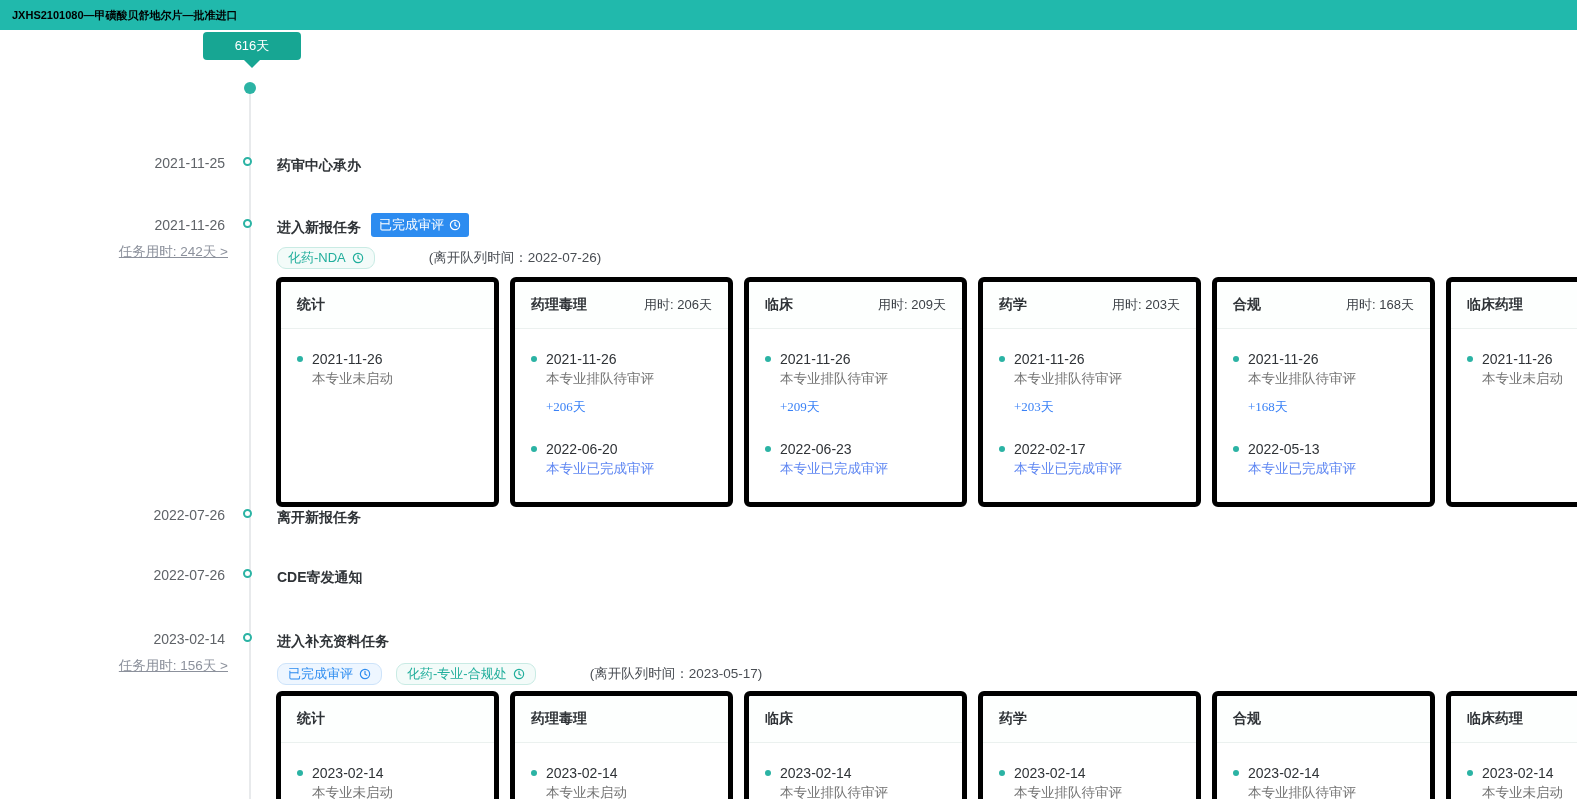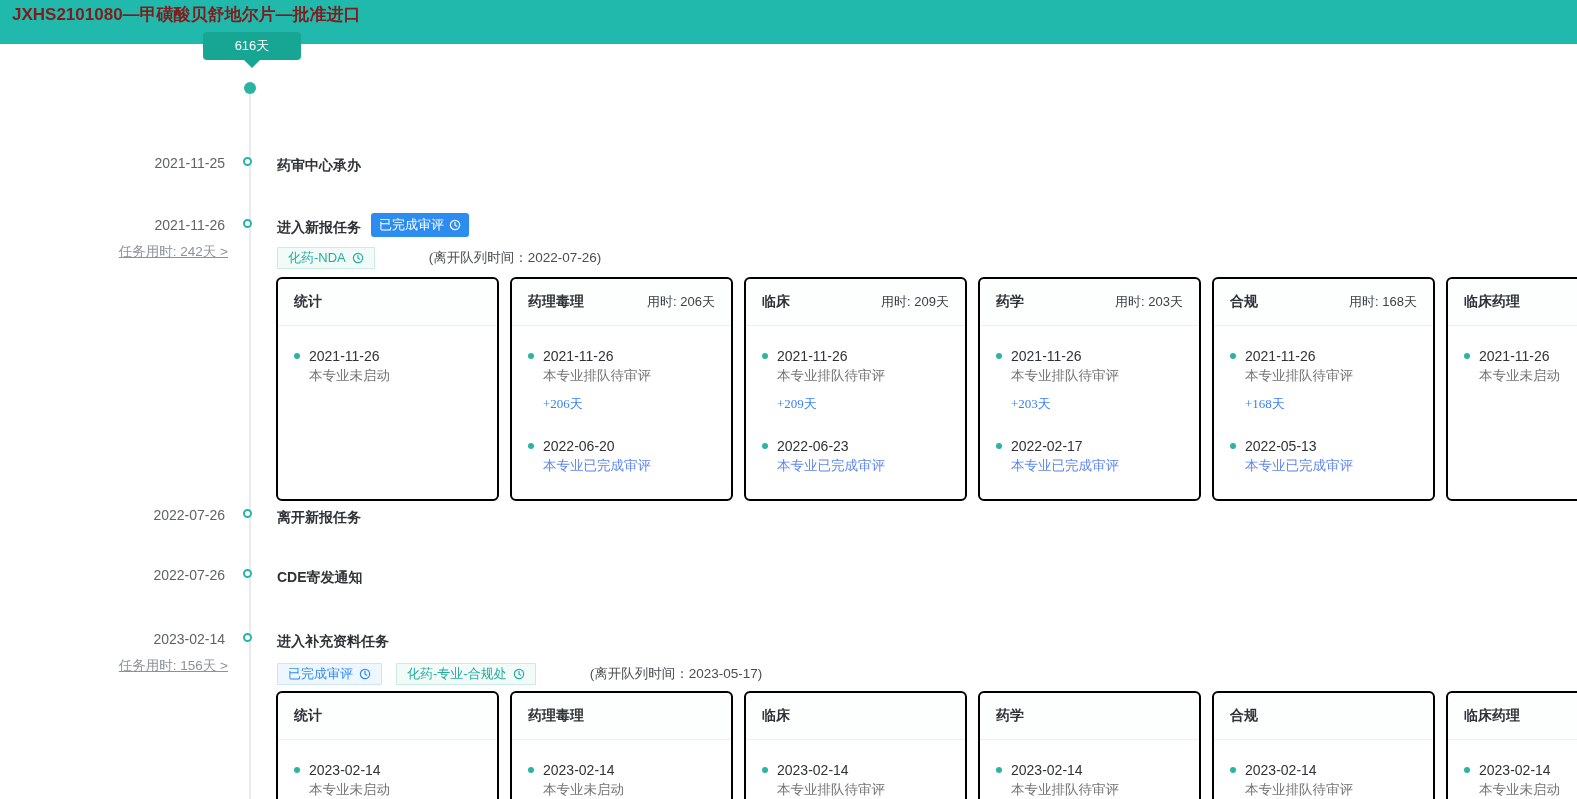--- a/index.html
+++ b/index.html
@@ -1,21 +1,21 @@
 <!DOCTYPE html>
 <html><head>
 <meta charset="utf-8">
 <style>
   * { margin:0; padding:0; box-sizing:border-box; }
   html,body { background:#fff; }
   body { font-family:"Liberation Sans","DejaVu Sans",sans-serif; }
   #screen { position:relative; width:1577px; height:799px; overflow:hidden; background:#fff; }
 
   
-  .app-header { position:absolute; left:0; top:0; width:1577px; height:44px; background:#21b9ac; color:#7f1d1d; font-size:17px; font-weight:bold; line-height:30px; padding-left:12px; }
+  .app-header { position:absolute; left:0; top:0; width:1577px; height:30px; background:#21b9ac; color:#000000; font-size:11px; font-weight:bold; line-height:30px; padding-left:12px; }
 
   
   .total-tip { position:absolute; left:203px; top:32px; width:98px; height:28px; background:#17a693; color:#fff; font-size:13px; border-radius:4px; display:flex; align-items:center; justify-content:center; }
   .total-tip .arrow { position:absolute; left:41px; bottom:-8px; width:0; height:0; border-left:8px solid transparent; border-right:8px solid transparent; border-top:8px solid #17a693; }
 
   
   .tl-line { position:absolute; left:249px; top:92px; bottom:0; width:2px; background:#e8eaec; }
   .tl-dot-solid { position:absolute; left:244px; top:82px; width:12px; height:12px; border-radius:50%; background:#2bb3a4; }
   .ring { position:absolute; left:243px; width:9px; height:9px; background:#fff; border:2px solid #2bb3a4; border-radius:50%; }
 
@@ -27,29 +27,29 @@
   
   .date-label { position:absolute; left:0; width:225px; text-align:right; font-size:14px; color:#5f6368; line-height:20px; }
   .dur-link { position:absolute; left:0; width:228px; text-align:right; font-size:13.5px; color:#8c919c; text-decoration:underline; line-height:20px; cursor:pointer; }
 
   
   .event-row { position:absolute; left:277px; display:flex; align-items:flex-end; gap:10px; height:24px; }
   .event-title { font-size:14px; font-weight:bold; color:#2f3337; white-space:nowrap; }
 
   
   .badge-solid { display:inline-flex; align-items:center; gap:5px; background:#2d8cf0; color:#fff; font-size:13px; padding:3px 8px; border-radius:3px; white-space:nowrap; }
-  .chip { display:inline-flex; align-items:center; gap:6px; font-size:13px; padding:2px 10px; border-radius:1px; height:22px; white-space:nowrap; }
+  .chip { display:inline-flex; align-items:center; gap:6px; font-size:13px; padding:2px 10px; border-radius:9px; height:22px; white-space:nowrap; }
   .chip-blue { background:#eef6ff; color:#2d8cf0; border:1px solid #cde3fa; }
   .chip-teal { background:#f3fbf9; color:#21ae9c; border:1px solid #c9ebe4; }
   .queue-note { font-size:13.5px; color:#4a4e54; white-space:nowrap;margin-left:40px; }
   .tag-row { position:absolute; left:277px; display:flex; align-items:center; gap:14px; height:22px; }
 
   
   .cards { position:absolute; left:276px; display:flex; gap:11px; }
-  .card { flex:0 0 223px; width:223px; background:#fff; border:2px solid #000000; border-radius:6px; }
+  .card { flex:0 0 223px; width:223px; background:#fff; border:5px solid #000000; border-radius:6px; }
   .card-h { height:47px; display:flex; justify-content:space-between; align-items:center; padding:0 16px; border-bottom:1px solid #ebf1ef; background:#fdfffe; border-radius:6px 6px 0 0; }
   .card-title { font-size:14px; font-weight:bold; color:#2f3337; }
   .card-duration { font-size:13px; color:#3a3f45; }
   .card-b { padding:21px 16px 16px 16px; }
   .row1 .card-b { min-height:140px; }
   .entry { position:relative; padding-left:15px; margin-bottom:8px; }
   .entry .bullet { position:absolute; left:0; top:6px; width:6px; height:6px; border-radius:50%; background:#2bb3a4; }
   .entry .edate { font-size:14px; color:#2f3337; line-height:18px; }
   .entry .estatus { font-size:13.5px; color:#737373; line-height:18px; margin-top:2px; }
   .entry .estatus.link { color:#5e86f2; cursor:pointer; }

